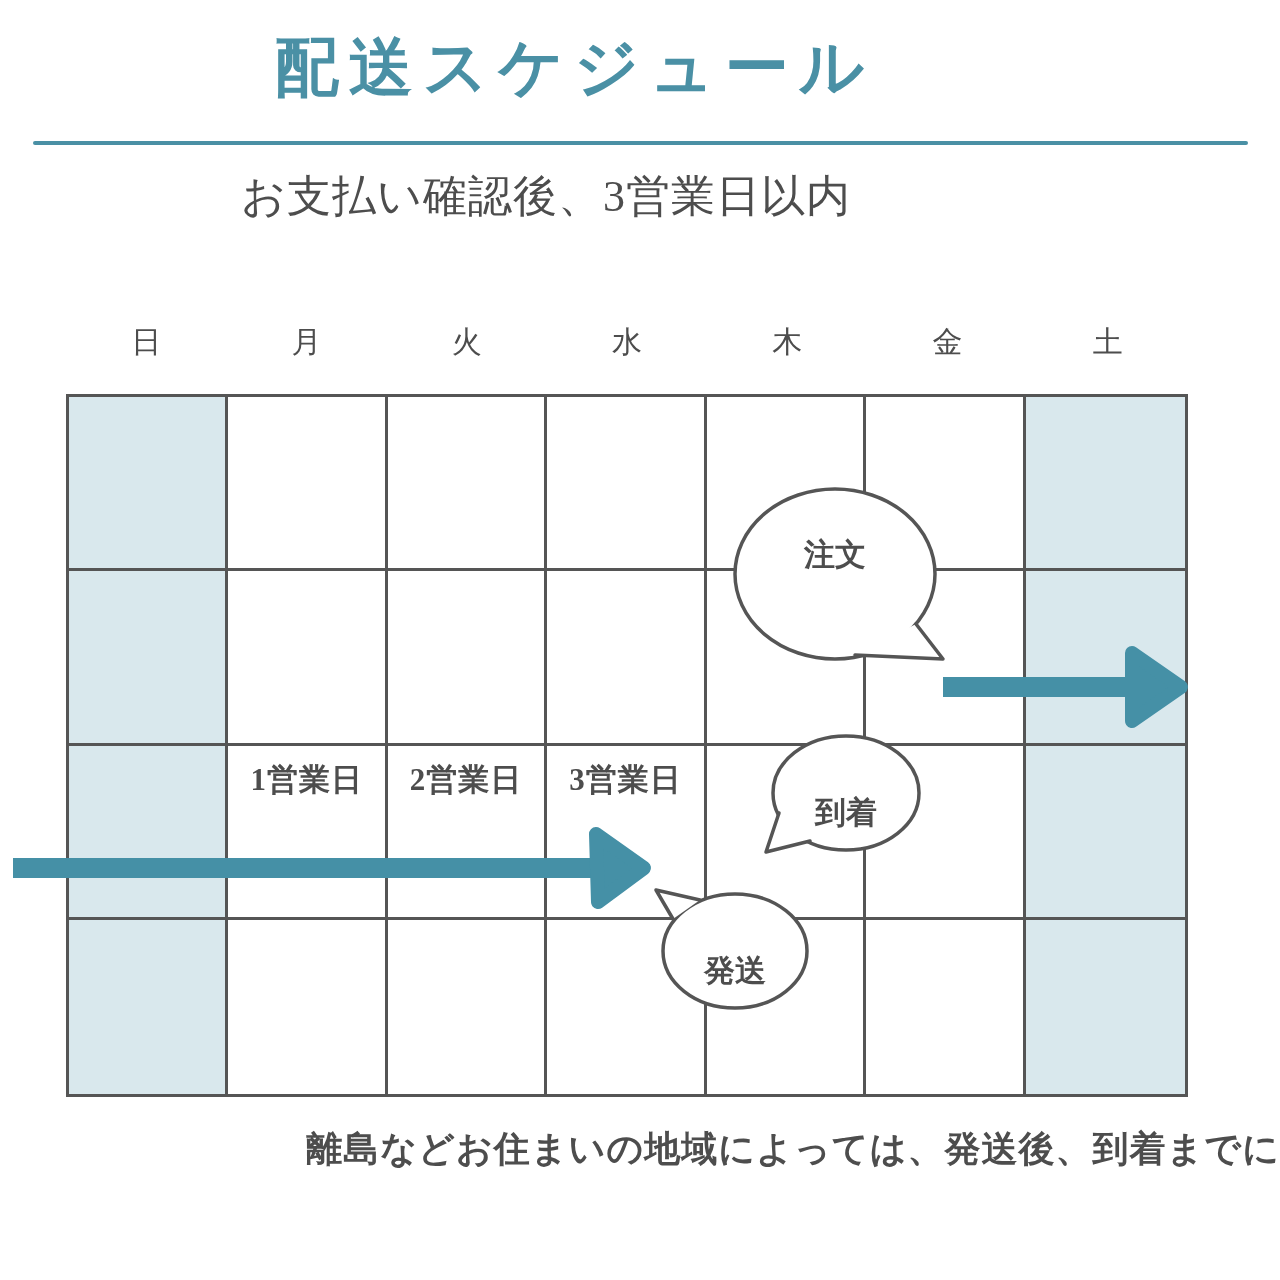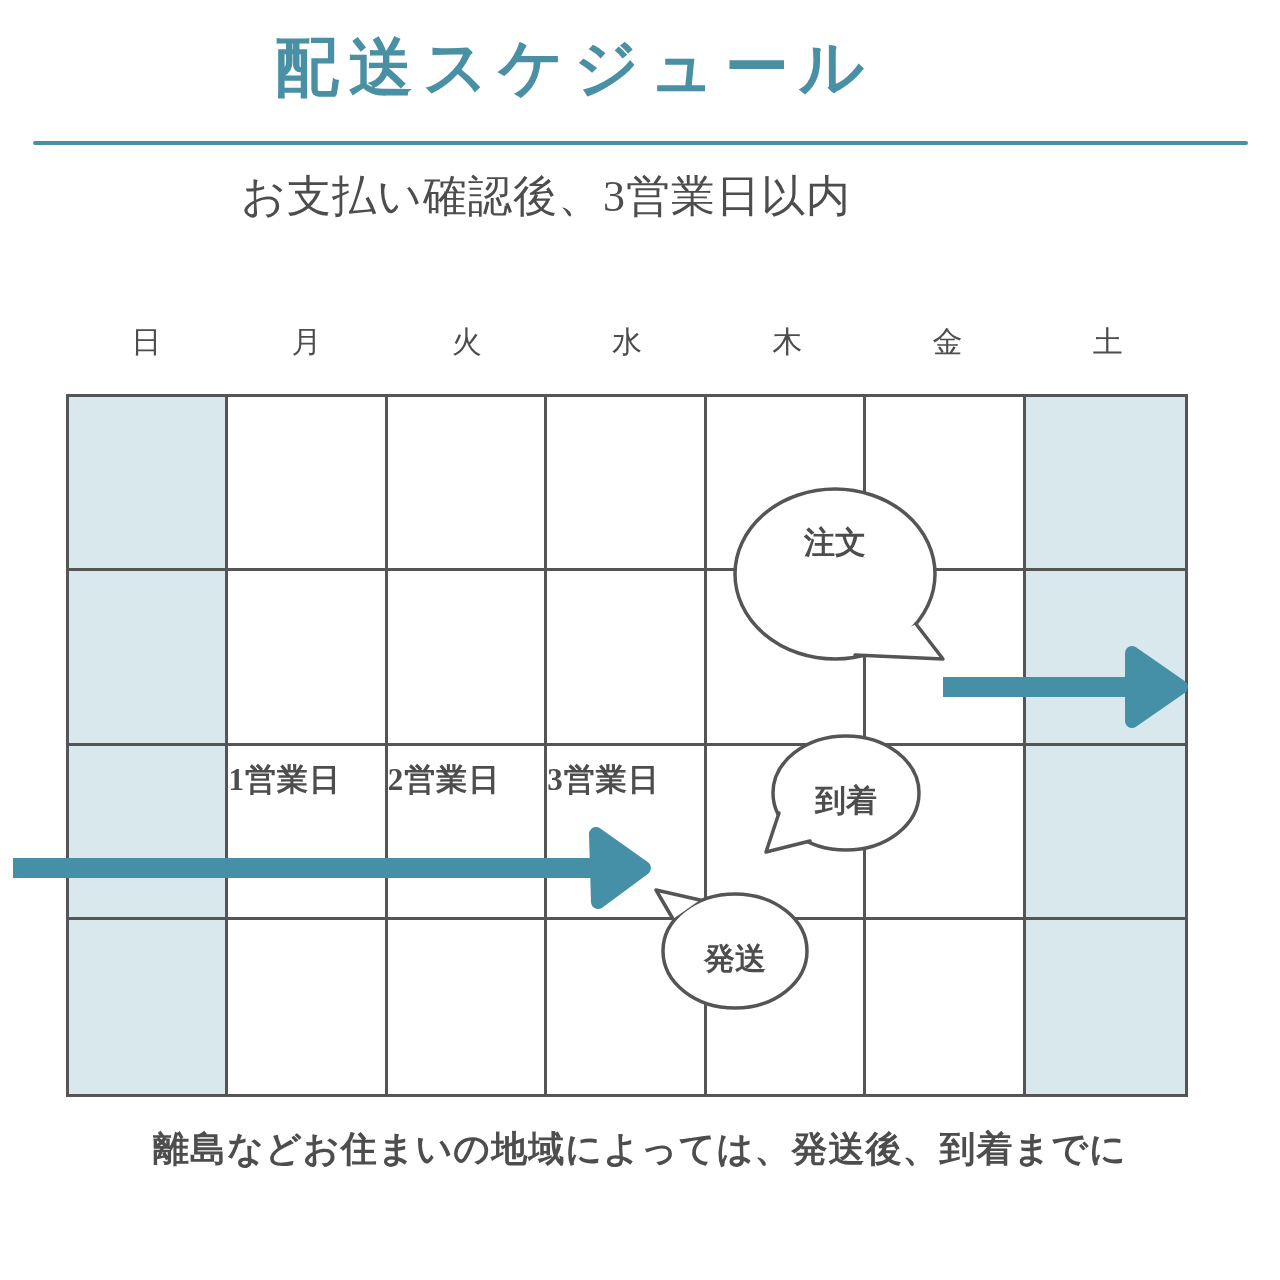--- a/index.html
+++ b/index.html
@@ -41,44 +41,44 @@
     border:3px solid var(--grid-line,#555555);
     display:grid;
     grid-template-columns:repeat(7,1fr);
     grid-template-rows:repeat(4,1fr);
   }
   .cell{
     box-sizing:border-box;
     border-right:3px solid var(--grid-line,#555555);
     border-bottom:3px solid var(--grid-line,#555555);
     background:#fff;
-    display:flex;align-items:flex-start;
+    display:flex;justify-content:center;align-items:flex-start;
   }
   .cell.last-col{border-right:none;}
   .cell.last-row{border-bottom:none;}
   .cell.shaded{background:var(--shaded-cell,#d9e8ed);}
   .cell-label{
     font-size:31px;font-weight:600;padding-top:13px;
     color:var(--text-dark,#4d4d4d);letter-spacing:1px;
   }
   .overlay{position:absolute;top:0;left:0;pointer-events:none;}
   .arrow-shaft{stroke:var(--arrow-teal,#4590a6);stroke-width:20;fill:none;}
   .arrow-head{fill:var(--arrow-teal,#4590a6);stroke:var(--arrow-teal,#4590a6);
     stroke-width:14;stroke-linejoin:round;stroke-linecap:round;}
   .bubble{fill:#ffffff;stroke:var(--grid-line,#555555);stroke-width:3.5;}
   .tail{fill:#ffffff;stroke:var(--grid-line,#555555);stroke-width:3.5;
     stroke-linejoin:round;stroke-linecap:round;}
   .bubble-text{
     position:absolute;text-align:center;
     font-size:31px;font-weight:600;color:var(--text-dark,#4d4d4d);
   }
-  .bubble-text .ln{line-height:51px;}
+  .bubble-text .ln{line-height:51px;margin-top:12px;}
   .footer{
     position:absolute;top:1126px;left:0;width:1280px;
-    text-align:center;font-size:36px;font-weight:600;
+    text-align:right;font-size:36px;font-weight:600;
     line-height:46px;letter-spacing:1px;
   }
 </style>
 </head>
 <body>
 
 <div class="page">
 
   <h1 class="title">配送スケジュール</h1>
   <div class="rule"></div>

